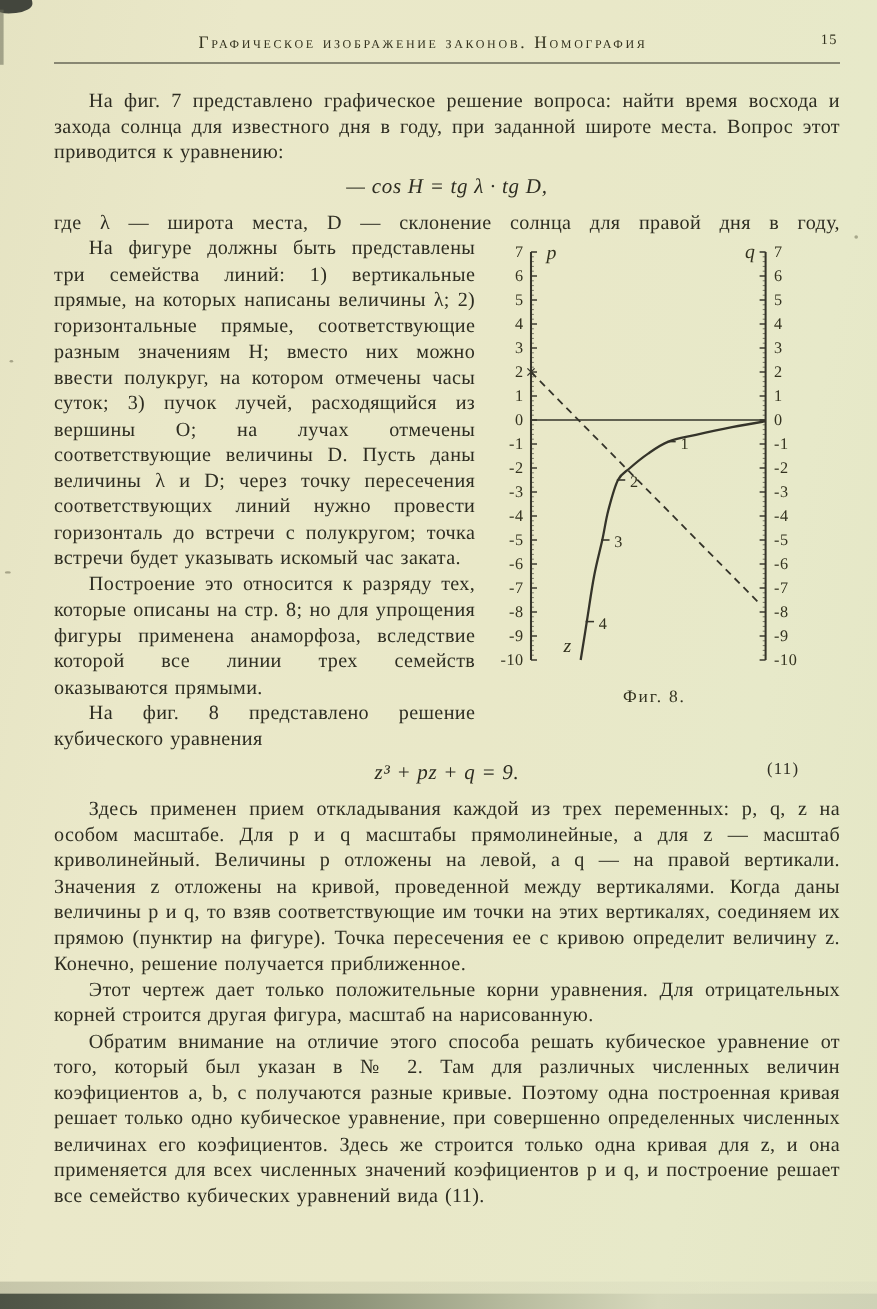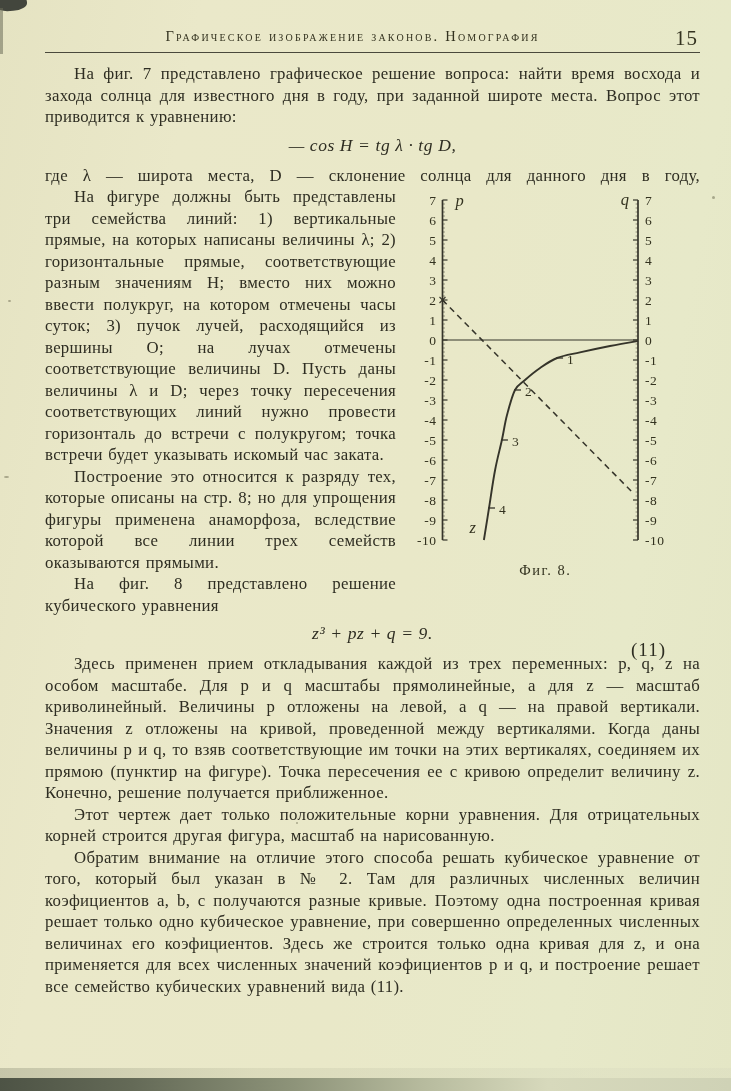--- a/index.html
+++ b/index.html
@@ -6,44 +6,44 @@
   body{
     width:731px;height:1091px;position:relative;overflow:hidden;
     background:linear-gradient(100deg,#e5e3c2 0%,#eae8c9 22%,#e9e8c8 55%,#e7e9c9 80%,#e4e6c5 100%);
     font-family:"Liberation Serif","DejaVu Serif",serif;
     color:#2e2d22;
   }
   .page-content{position:absolute;left:45px;top:24px;width:655px;}
   .running-head{
     position:relative;height:24px;
     border-bottom:1.6px solid #4a493c;
-    padding-bottom:4px;margin-bottom:10px;
+    padding-bottom:4px;margin-bottom:20px;
   }
   .running-title{
     position:absolute;left:0;right:40px;text-align:center;top:4px;
     font-size:14.5px;font-variant:small-caps;letter-spacing:2.2px;
     color:#33321f;white-space:nowrap;
   }
   .running-pagenum{
-    position:absolute;right:2px;top:2px;font-size:21px;letter-spacing:1px;color:#33321f;
+    position:absolute;right:2px;top:2px;font-size:12px;letter-spacing:1px;color:#33321f;
   }
   .para{
     font-size:16.8px;line-height:21.5px;text-align:justify;
     letter-spacing:0.3px;word-spacing:1.1px;margin:0;
     text-indent:29px;
     hyphens:auto;-webkit-hyphens:auto;
   }
   .para.no-indent{text-indent:0;}
   .para.full-line{text-align-last:justify;}
   .equation{
     text-align:center;font-size:17.5px;font-style:italic;letter-spacing:0.6px;
     margin:7px 0 9px 0;position:relative;
   }
   .equation .eq-number{
-    position:absolute;right:34px;top:16px;font-style:normal;font-size:19px;letter-spacing:1px;
+    position:absolute;right:34px;top:1px;font-style:normal;font-size:14px;letter-spacing:1px;
   }
   .figure-float{
     float:right;width:325px;height:397px;
     margin:2px -30px 3px 9px;
     position:relative;
   }
   .figure-float svg{display:block;width:325px;height:397px;}
   .tick{font:13.5px "Liberation Serif","DejaVu Serif",serif;fill:#33321f;letter-spacing:0.5px;}
   .varlab{font:italic 16.5px "Liberation Serif","DejaVu Serif",serif;fill:#33321f;}
   .caption{font:14.5px "Liberation Serif","DejaVu Serif",serif;fill:#33321f;letter-spacing:1.5px;}
@@ -74,21 +74,21 @@
 
   <div class="running-head">
     <div class="running-title">Графическое изображение законов. Номография</div>
     <div class="running-pagenum">15</div>
   </div>
 
   <p class="para">На фиг. 7 представлено графическое решение вопроса: найти время восхода и захода солнца для известного дня в году, при заданной широте места. Вопрос этот приводится к уравнению:</p>
 
   <div class="equation">— cos H = tg λ · tg D,</div>
 
-  <p class="para no-indent full-line">где λ — широта места, D — склонение солнца для данного дня в году,</p>
+  <p class="para no-indent full-line">где λ — широта места, D — склонение солнца для правой дня в году,</p>
 
   <div class="figure-float">
     <svg id="fig-svg" viewBox="0 0 325 397">
         <line x1="37.5" y1="152" x2="233" y2="152" stroke="#35342a" stroke-width="1.1"></line>
         <line x1="37.5" y1="12" x2="37.5" y2="352" stroke="#35342a" stroke-width="1.7"></line>
         <line x1="233" y1="12" x2="233" y2="352" stroke="#35342a" stroke-width="1.7"></line>
         <line x1="37.5" y1="12" x2="42.5" y2="12" stroke="#35342a" stroke-width="1.2"></line>
         <text x="31.5" y="16.5" text-anchor="end" class="tick">7</text>
         <line x1="37.5" y1="32" x2="42.5" y2="32" stroke="#35342a" stroke-width="1.2"></line>
         <text x="31.5" y="36.5" text-anchor="end" class="tick">6</text>

